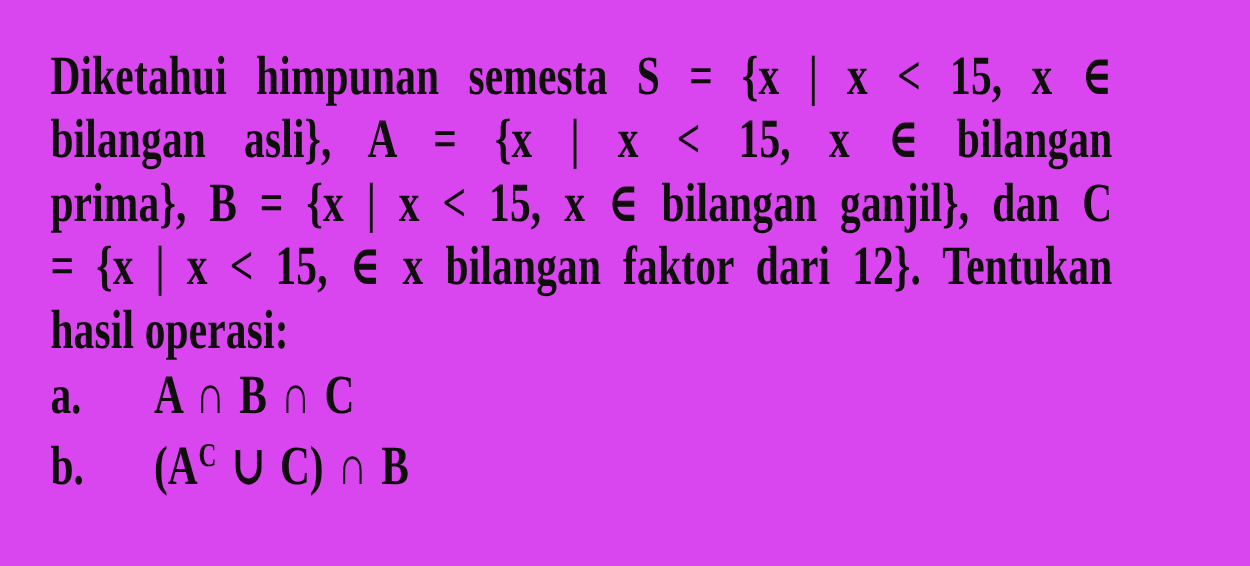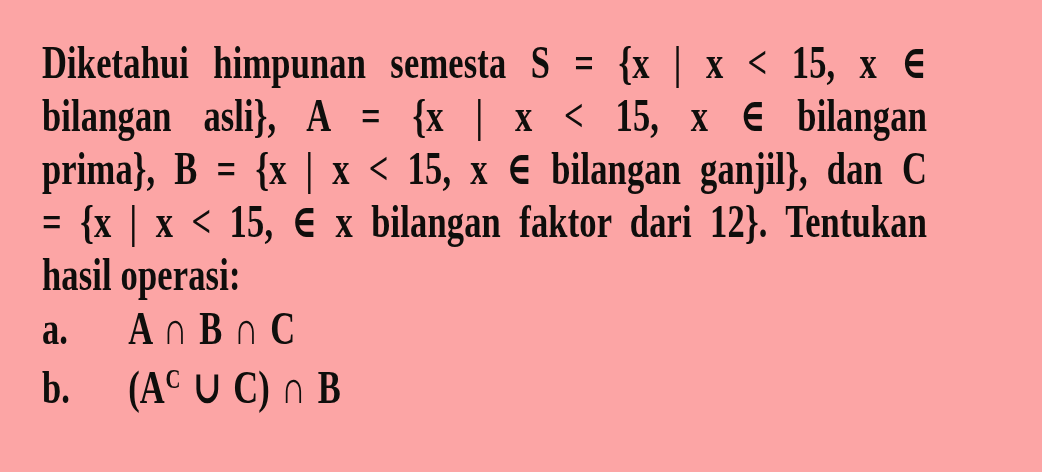--- a/index.html
+++ b/index.html
@@ -2,21 +2,21 @@
 <html><head>
 <meta charset="utf-8">
 <style>
   * { box-sizing: border-box; }
   html, body { margin: 0; padding: 0; background: #ffffff; }
 
   .canvas {
     position: relative;
     width: 1042px;
     height: 472px;
-    background: #fca5a5;
+    background: #d946ef;
     overflow: hidden;
     font-family: "Liberation Serif", "DejaVu Serif", serif;
     font-weight: 700;
     color: #0f0e0c;
   }
 
   
   .textblock {
     position: absolute;
     left: 42px;

